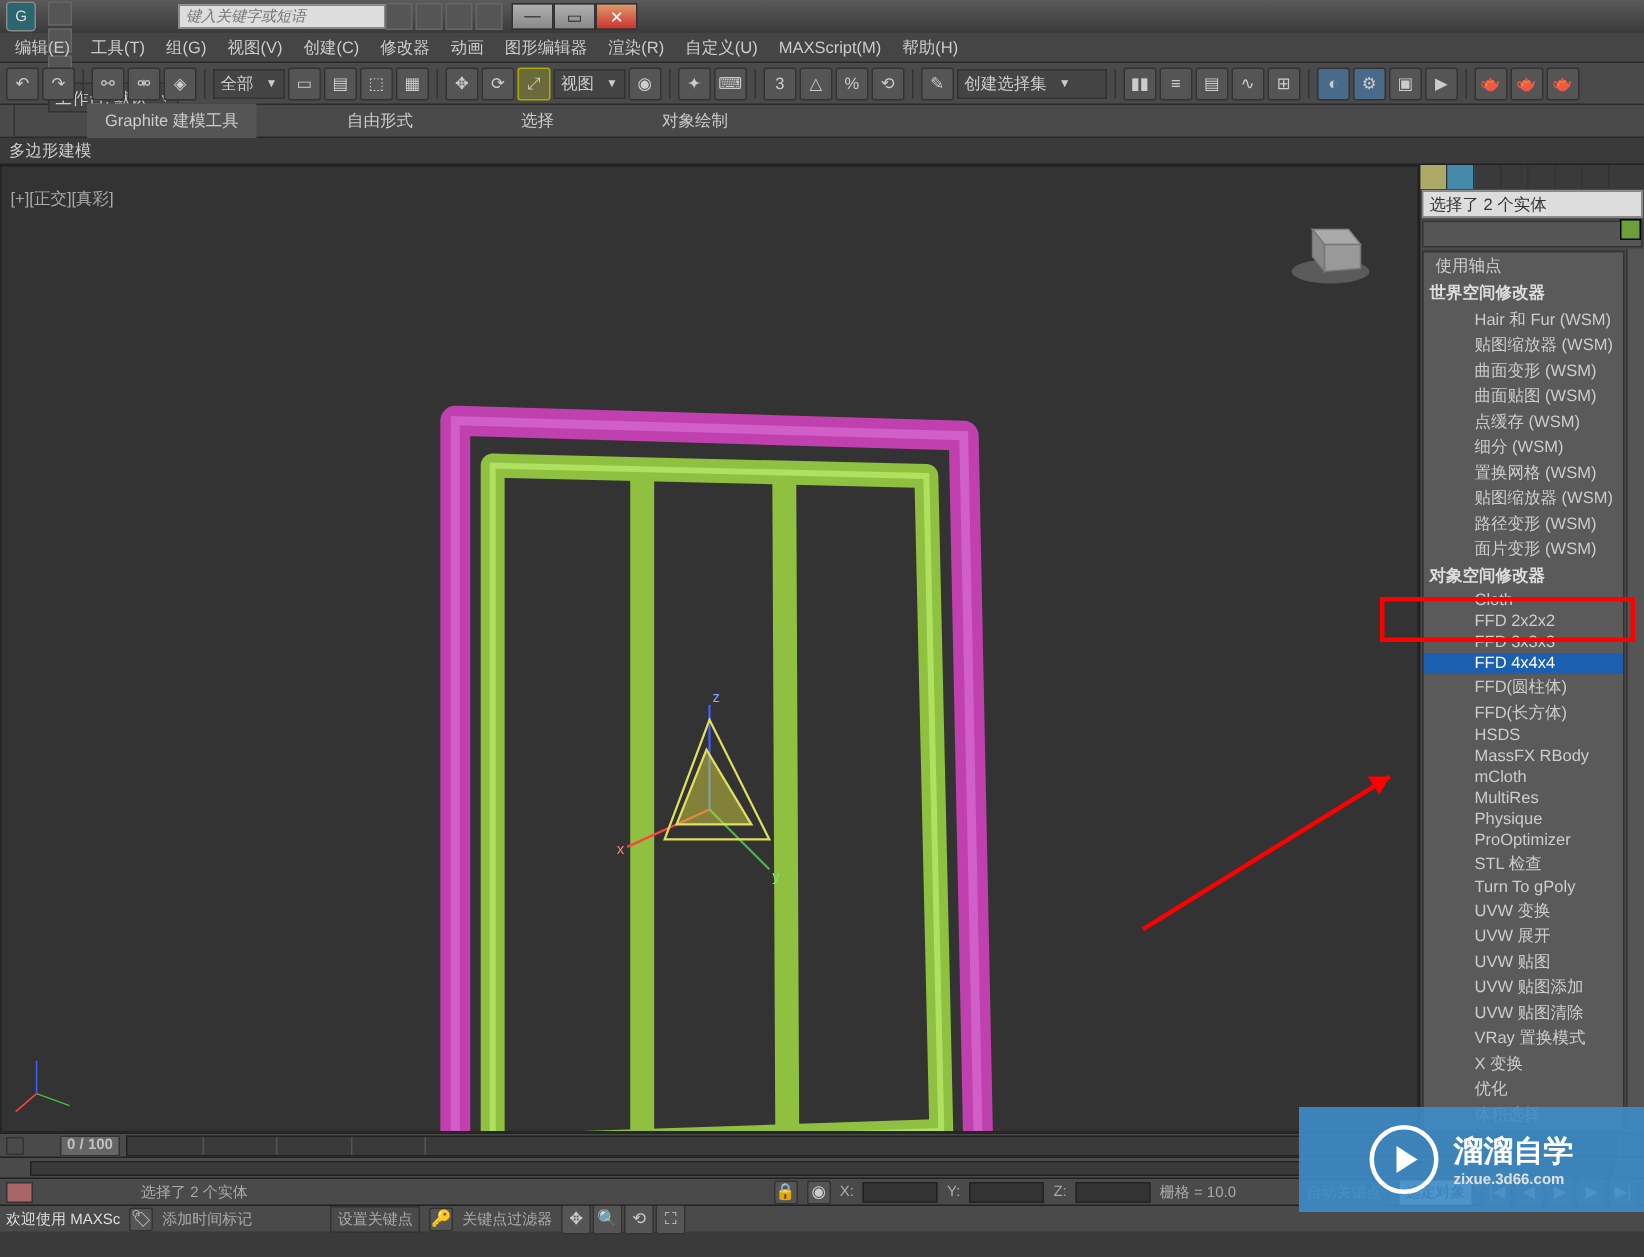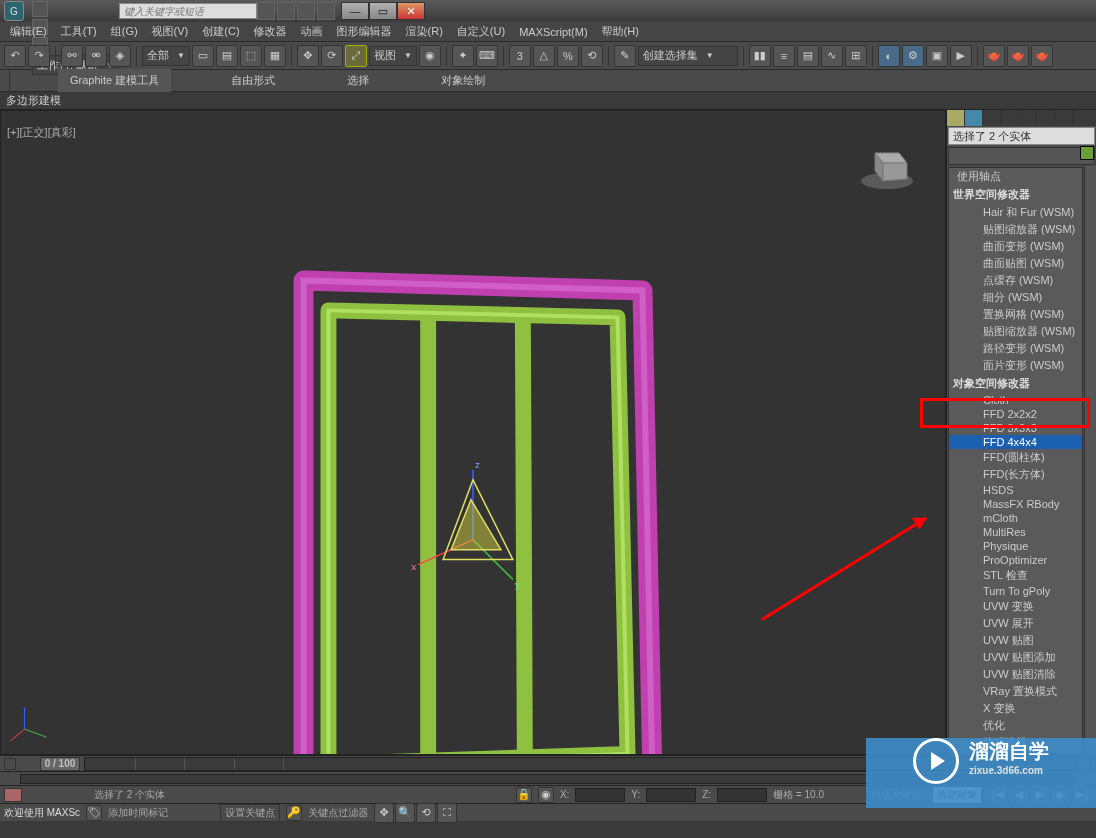--- a/index.html
+++ b/index.html
@@ -66,21 +66,21 @@
 
 
 .timeline { height:16px; background:#4a4a4a; display:flex; align-items:center; border-top:1px solid #222; font-size:10px; }
 .time-handle { width:40px; height:14px; background:#666; border:1px solid #333; margin-left:20px; text-align:center;font-weight:bold; }
 .timetrack { flex:1; height:14px; background:#3a3a3a; border:1px solid #222; margin:0 4px; position:relative; }
 .time-tick { position:absolute; top:0; bottom:0; width:1px; background:#555; }
 .sb { height:18px; background:#4a4a4a; display:flex; align-items:center; padding:0 4px; gap:6px; border-top:1px solid #222; font-size:10px; color:#aaa; }
 .sb .sblabel { min-width:90px; }
 .sb .spin { width:50px; height:14px; background:#333; border:1px solid #222; color:#ccc; padding:0 2px; }
 .transport .tbtn { width:20px; height:20px; }
-.watermark { position:absolute; right:0; bottom:30px; width:230px; height:70px; background:rgba(60,140,200,0.9); display:flex; align-items:flex-start; justify-content:center; color:#fff; font-size:20px; font-weight:bold; }
+.watermark { position:absolute; right:0; bottom:30px; width:230px; height:70px; background:rgba(60,140,200,0.9); display:flex; align-items:center; justify-content:center; color:#fff; font-size:20px; font-weight:bold; }
 .watermark .logo { width:46px; height:46px; border:3px solid #fff; border-radius:50%; margin-right:10px; display:flex; align-items:center; justify-content:center; }
 .watermark .logo::after { content:''; border-left:14px solid #fff; border-top:9px solid transparent; border-bottom:9px solid transparent; margin-left:4px; }
 .watermark small { display:block; font-size:10px; color:#e0e0e0; }
 
 svg { display:block; }
 </style>
 </head>
 <body>
 
 <div class="titlebar">

